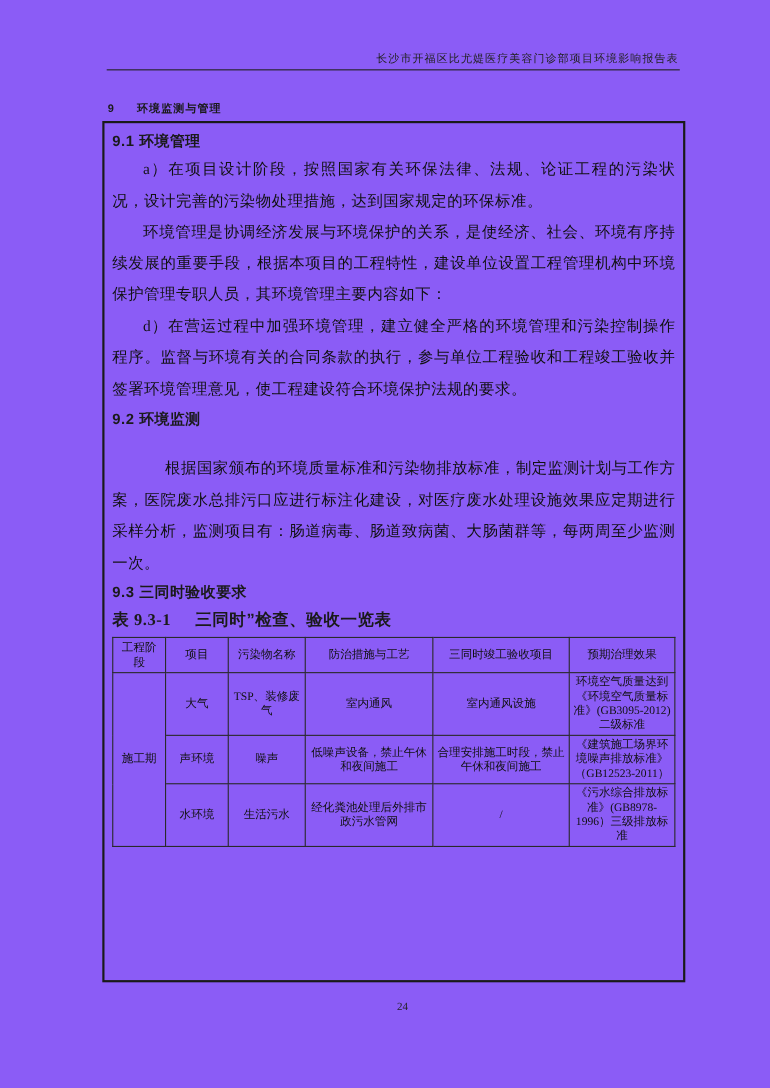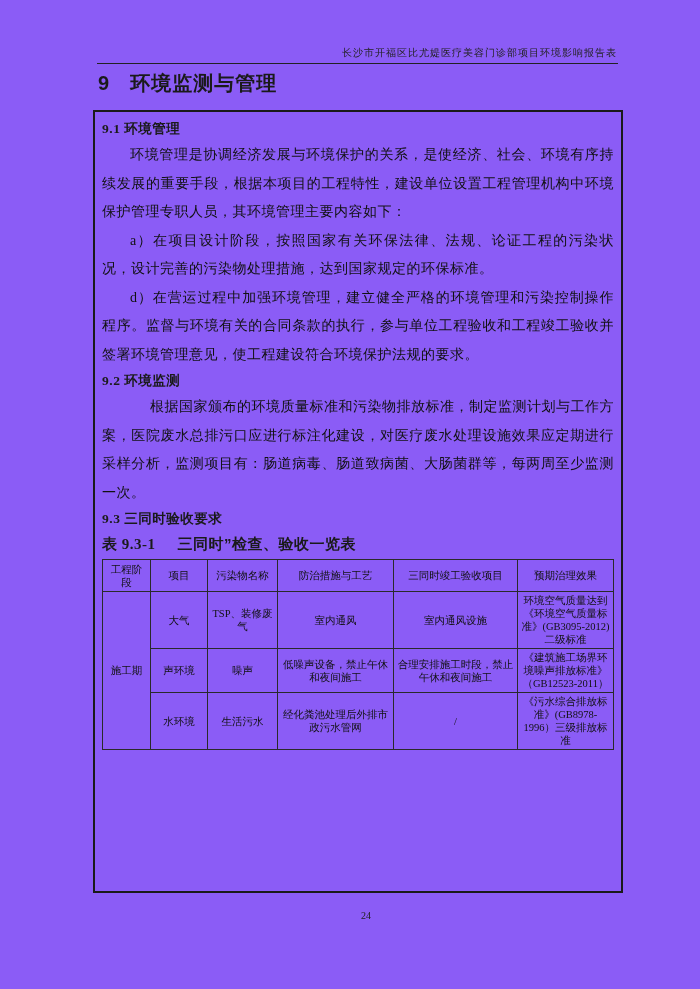--- a/index.html
+++ b/index.html
@@ -15,42 +15,42 @@
   }
   .header-title {
     position:absolute; top:46px; right:83px;
     font-size:10px; letter-spacing:1px; color:#222;
   }
   .header-rule {
     position:absolute; top:63px; left:97px; width:521px;
     height:1px; background:#222;
   }
   .chapter {
-    position:absolute; top:70px; left:98px;
+    position:absolute; top:92px; left:98px;
     font-family:"Liberation Sans","DejaVu Sans",sans-serif;
-    font-weight:bold; font-size:20px; letter-spacing:1px;
+    font-weight:bold; font-size:10px; letter-spacing:1px;
   }
   .chapter .num { margin-right:20px; }
   .content-box {
     position:absolute; top:110px; left:93px;
     width:530px; height:783px;
     border:2px solid #1a1a1a;
     padding:5px 7px 0 7px;
     overflow:hidden;
   }
   .sec-heading {
-    font-family:Liberation Serif, serif;
+    font-family:Liberation Sans, sans-serif;
     font-weight:bold; font-size:13.5px; line-height:24px;
     letter-spacing:0.5px;
   }
   .para {
     font-size:14px; line-height:28.5px; letter-spacing:0.5px;
     text-align:justify; text-indent:28px; color:#111;
   }
-  .para.indent-wide { text-indent:48px; }
+  .para.indent-wide { text-indent:48px;margin-top:20px; }
   .para.no-justify { text-align:left; }
   .tbl-caption {
     text-align:left; font-weight:bold; font-size:15px;
     line-height:22px; margin-top:2px;
     font-family:"Liberation Sans","DejaVu Sans",sans-serif;
     letter-spacing:0.5px;
   }
   .tbl-caption .cap-label { margin-right:22px; font-family:"Liberation Serif",serif; }
   table.acceptance {
     width:511px; margin:4px auto 0 auto;
@@ -81,22 +81,22 @@
   <div class="header-title">长沙市开福区比尤媞医疗美容门诊部项目环境影响报告表</div>
   <div class="header-rule"></div>
 
   <div class="chapter">
     <span class="num">9</span><span>环境监测与管理</span>
   </div>
 
   <div class="content-box">
 
     <div class="sec-heading">9.1 环境管理</div>
+    <p class="para">a）在项目设计阶段，按照国家有关环保法律、法规、论证工程的污染状况，设计完善的污染物处理措施，达到国家规定的环保标准。</p>
     <p class="para">环境管理是协调经济发展与环境保护的关系，是使经济、社会、环境有序持续发展的重要手段，根据本项目的工程特性，建设单位设置工程管理机构中环境保护管理专职人员，其环境管理主要内容如下：</p>
-    <p class="para">a）在项目设计阶段，按照国家有关环保法律、法规、论证工程的污染状况，设计完善的污染物处理措施，达到国家规定的环保标准。</p>
     <p class="para">d）在营运过程中加强环境管理，建立健全严格的环境管理和污染控制操作程序。监督与环境有关的合同条款的执行，参与单位工程验收和工程竣工验收并签署环境管理意见，使工程建设符合环境保护法规的要求。</p>
 
     <div class="sec-heading">9.2 环境监测</div>
     <p class="para indent-wide">根据国家颁布的环境质量标准和污染物排放标准，制定监测计划与工作方案，医院废水总排污口应进行标注化建设，对医疗废水处理设施效果应定期进行采样分析，监测项目有：肠道病毒、肠道致病菌、大肠菌群等，每两周至少监测一次。</p>
 
     <div class="sec-heading">9.3 三同时验收要求</div>
 
     <div class="tbl-caption">
       <span class="cap-label">表 9.3-1</span><span>三同时”检查、验收一览表</span>
     </div>

